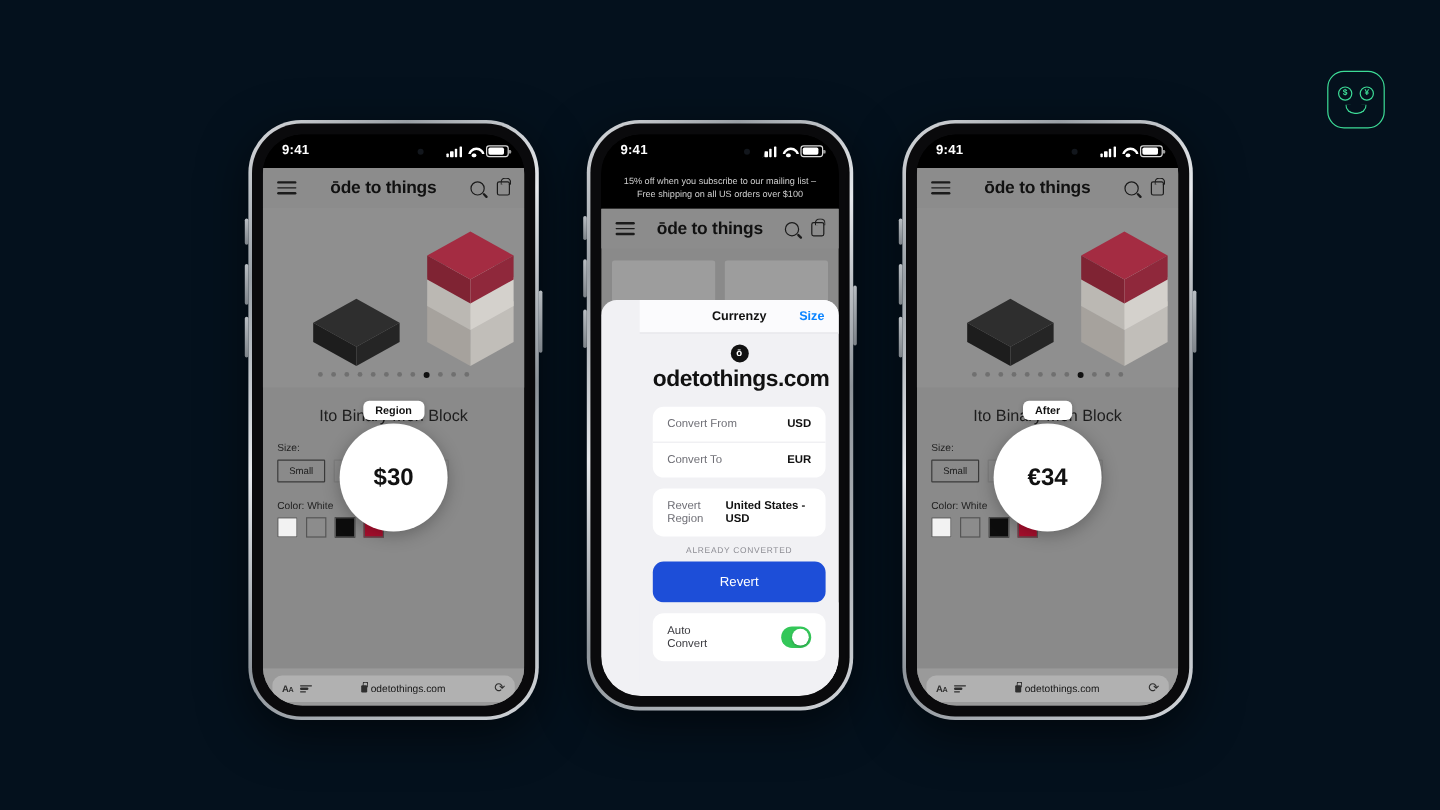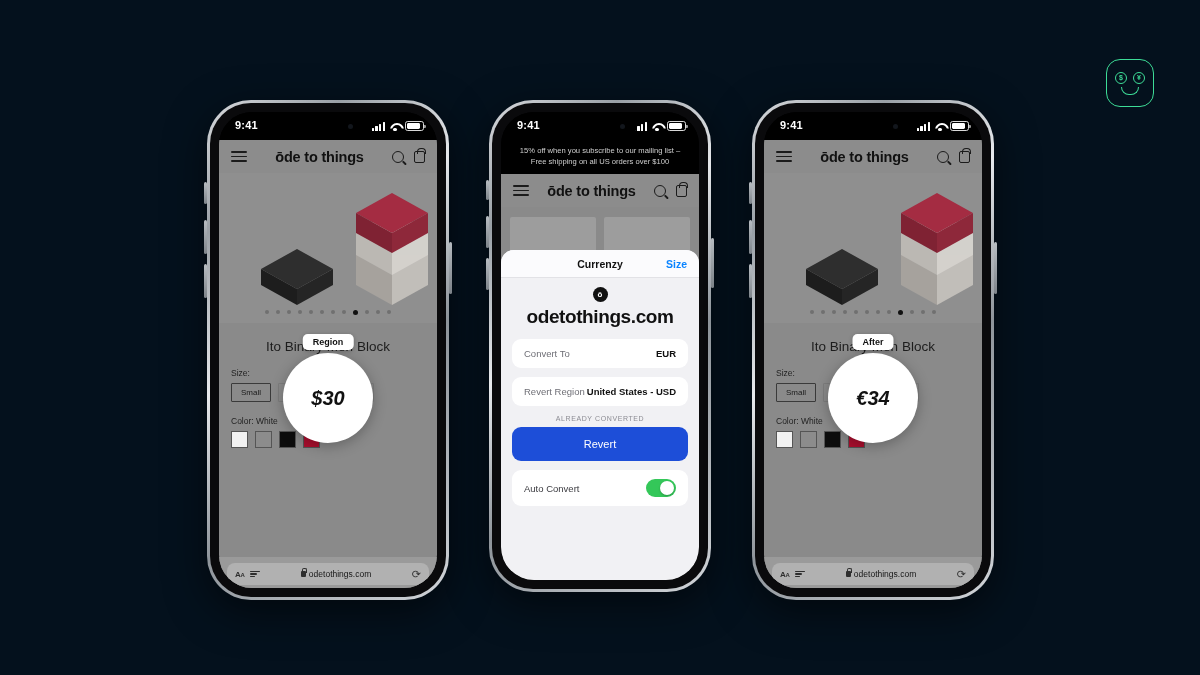--- a/index.html
+++ b/index.html
@@ -168,34 +168,34 @@
     background:#fff; border-radius:5px; padding:3px 10px;
     font-size:9px; font-weight:bold; color:#111; z-index:9;
     box-shadow: 0 1px 4px rgba(0,0,0,.25);
   }
   .price-bubble {
     position:absolute; left:50%; transform:translateX(-50%);
     width: 90px; height: 90px; border-radius:50%;
     background:#fff; display:flex; align-items:center; justify-content:center;
     font-size:20px; font-weight:bold; color:#111; z-index:8;
     box-shadow: 0 3px 14px rgba(0,0,0,.28);
-    font-style: italic;
   }
 
   
   .promo {
     background:#000; color:#cfcfcf; font-size:7.6px; line-height:1.45;
     text-align:center; padding: 5px 16px 7px;
   }
 
   
   .sheet {
     position:absolute; left:0; right:0; bottom:0; z-index:20;
     background:#f1f1f4; border-radius:13px 13px 33px 33px;
     overflow:hidden;
+    padding-left:32px;
   }
   .sheet-head {
     background:#fbfbfd; height:28px; display:flex; align-items:center;
     justify-content:center; position:relative; border-bottom:1px solid #e2e2e6;
   }
   .sheet-title { font-size:10.5px; font-weight:600; color:#111; }
   .sheet-done { position:absolute; right:12px; font-size:10.5px; color:#0a84ff; font-weight:600; }
   .sheet-body { padding: 9px 11px 0; }
   .site-badge {
     width:15px; height:15px; border-radius:50%; background:#111; color:#fff;
@@ -421,20 +421,24 @@
         <div class="sheet" style="height:330px;">
           <div class="sheet-head">
             <span class="sheet-title">Currenzy</span>
             <span class="sheet-done">Size</span>
           </div>
           <div class="sheet-body">
             <div class="site-badge">ō</div>
             <div class="site-dom">odetothings.com</div>
             <div class="card">
               <div class="row">
+                <span class="row-k">Convert From</span>
+                <span class="row-v">USD</span>
+              </div>
+              <div class="row">
                 <span class="row-k">Convert To</span>
                 <span class="row-v">EUR</span>
               </div>
             </div>
             <div class="card">
               <div class="row">
                 <span class="row-k">Revert Region</span>
                 <span class="row-v">United States - USD</span>
               </div>
             </div>

